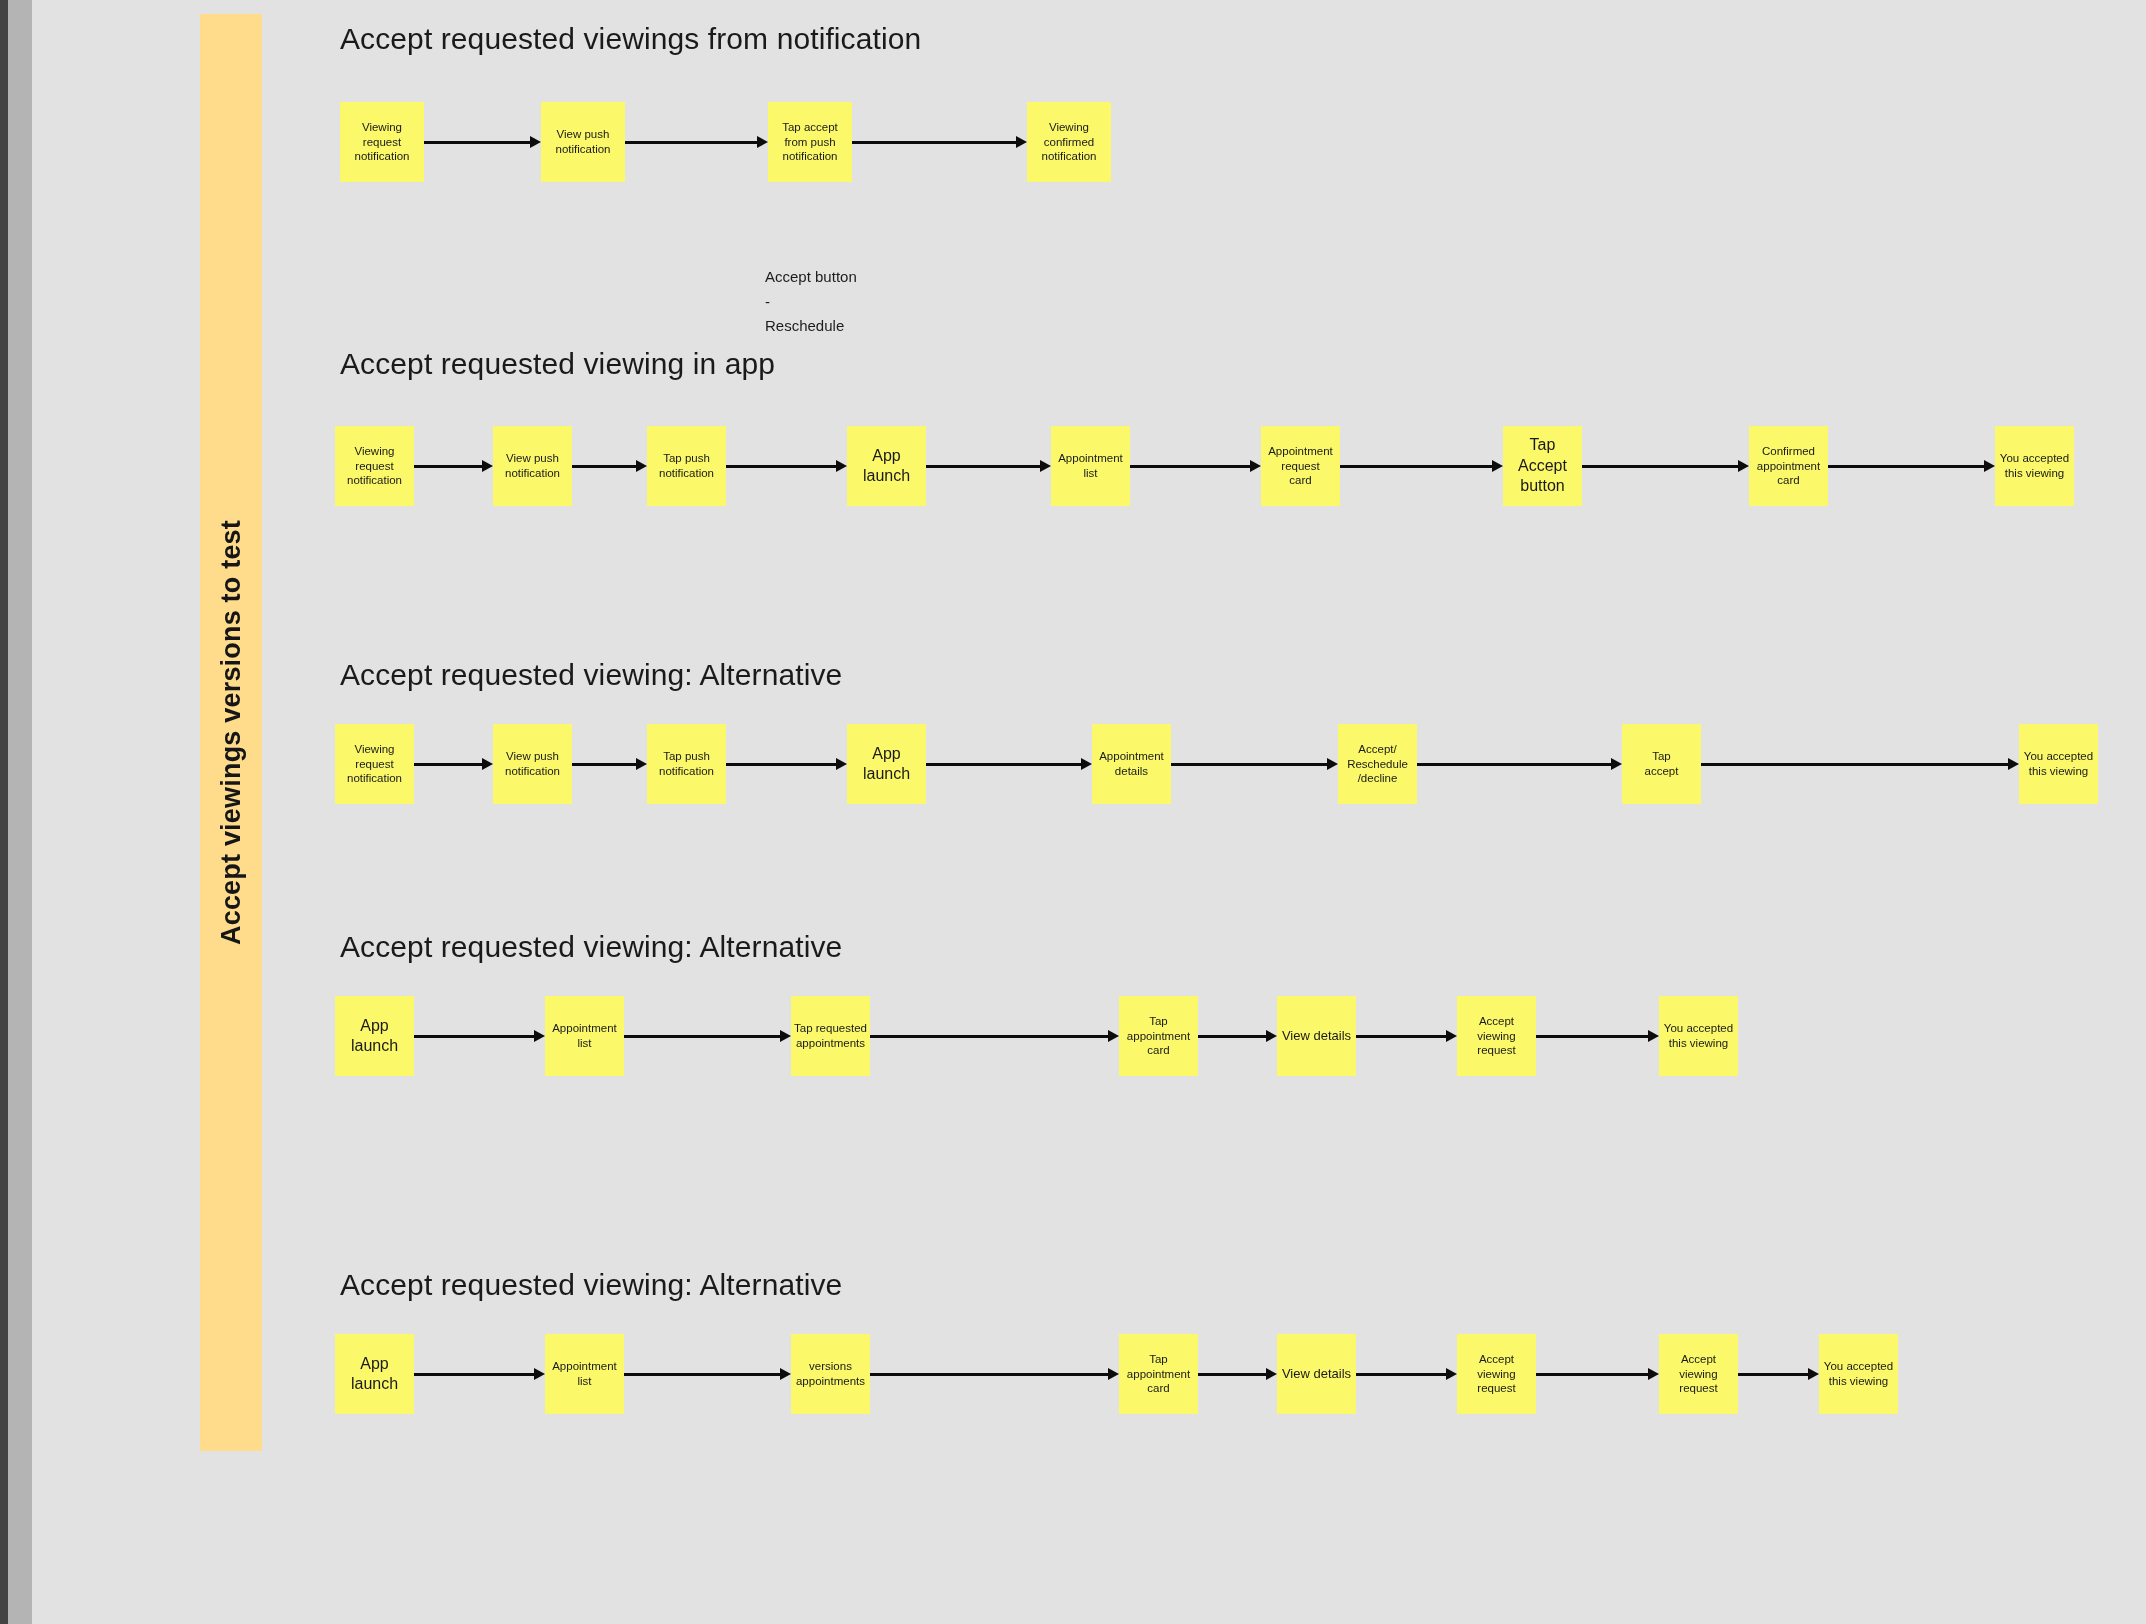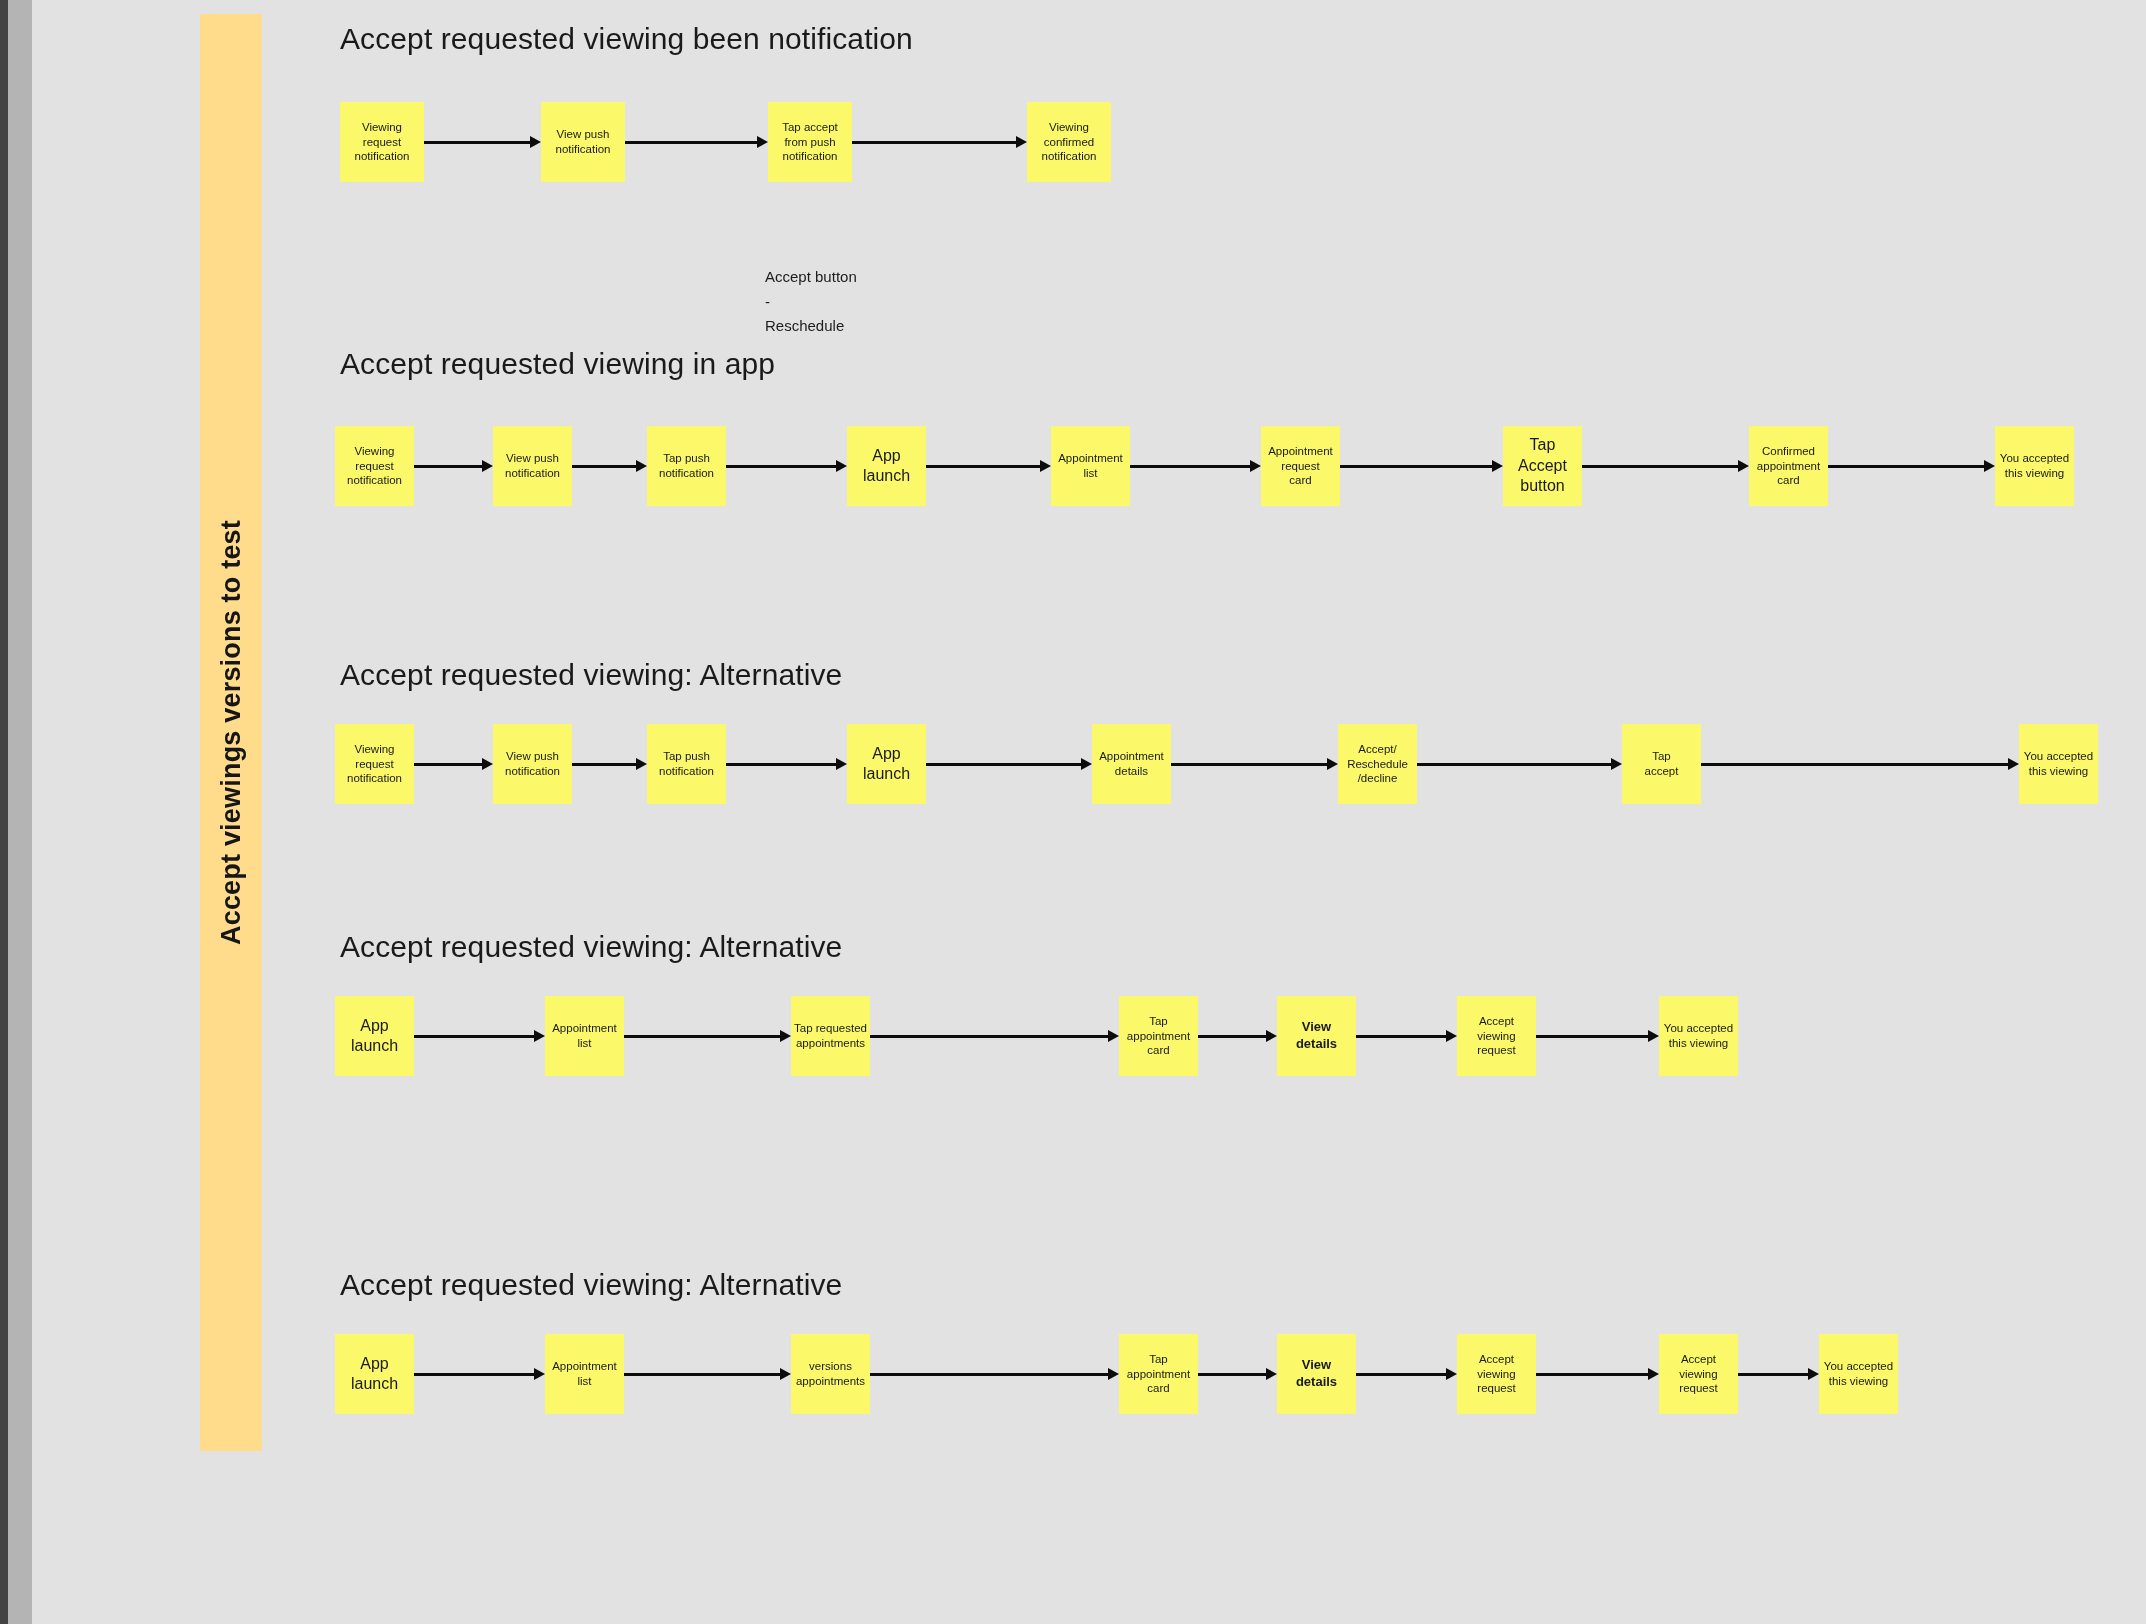--- a/index.html
+++ b/index.html
@@ -100,21 +100,21 @@
     align-items: center;
     justify-content: center;
     text-align: center;
     line-height: 1.28;
     box-sizing: border-box;
     padding: 2px 3px;
   }
   .node span { display: block; }
 
   .fs-sm { font-size: 11.5px; }
-  .fs-md { font-size: 13px; font-weight: bold; }
+  .fs-md { font-size: 13px; }
   .fs-lg { font-size: 16px; }
 
   .connector {
     position: absolute;
     height: 12px;
   }
   .connector .line {
     position: absolute;
     left: 0;
     top: 5px;
@@ -153,21 +153,21 @@
     <div id="canvas-scrollbar-thumb" style="background: rgb(180, 180, 180);"></div>
   </div>
 
   <div id="board" style="background: rgb(226, 226, 226);">
 
     <div id="group-band" style="background: rgb(255, 220, 140);">
       <div id="group-band-label">Accept viewings versions to test</div>
     </div>
 
     <div class="section" style="left:308px; top:22px; width:1700px;">
-      <div class="section-title">Accept requested viewing been notification</div>
+      <div class="section-title">Accept requested viewings from notification</div>
 
       <div class="flow" style="top:80px;">
         <div class="node fs-sm" style="left: 0px; top: 0px; width: 84px; height: 80px; background: rgb(251, 249, 105);">
           <span style="white-space: pre-line;">Viewing
 request
 notification</span>
         </div>
         <div class="connector" style="left:84px; top:34px; width:117px;">
           <div class="line" style="background: rgb(12, 12, 12);"></div>
             <div class="head" style="border-left-color: rgb(12, 12, 12);"></div>

